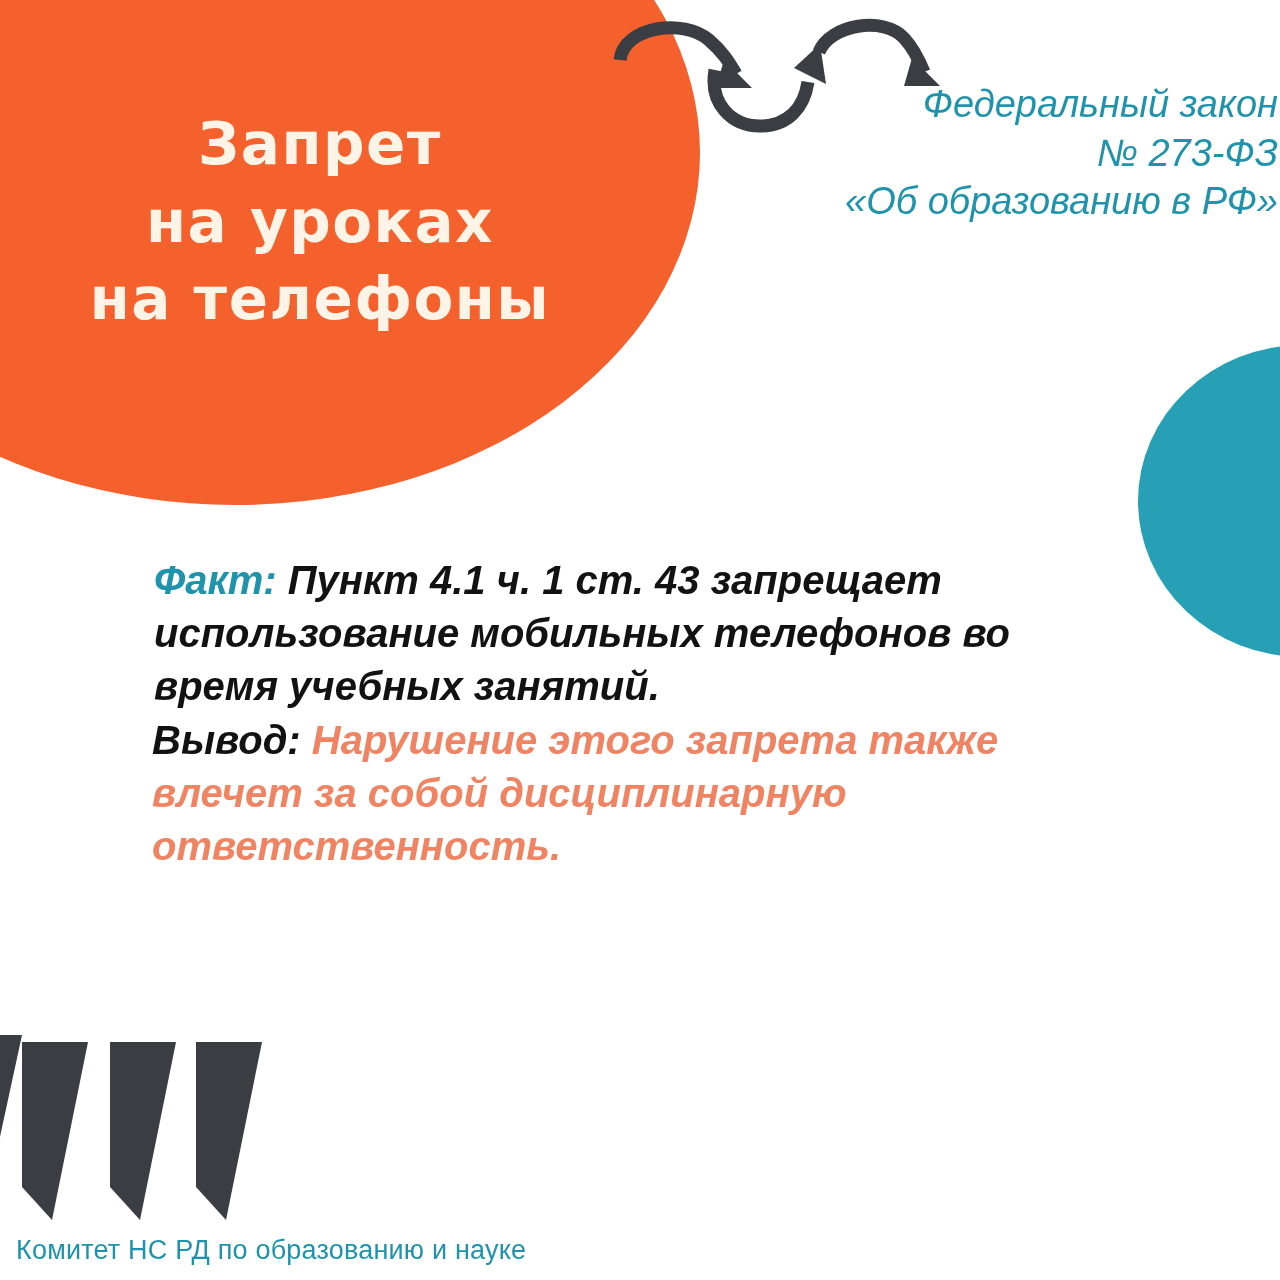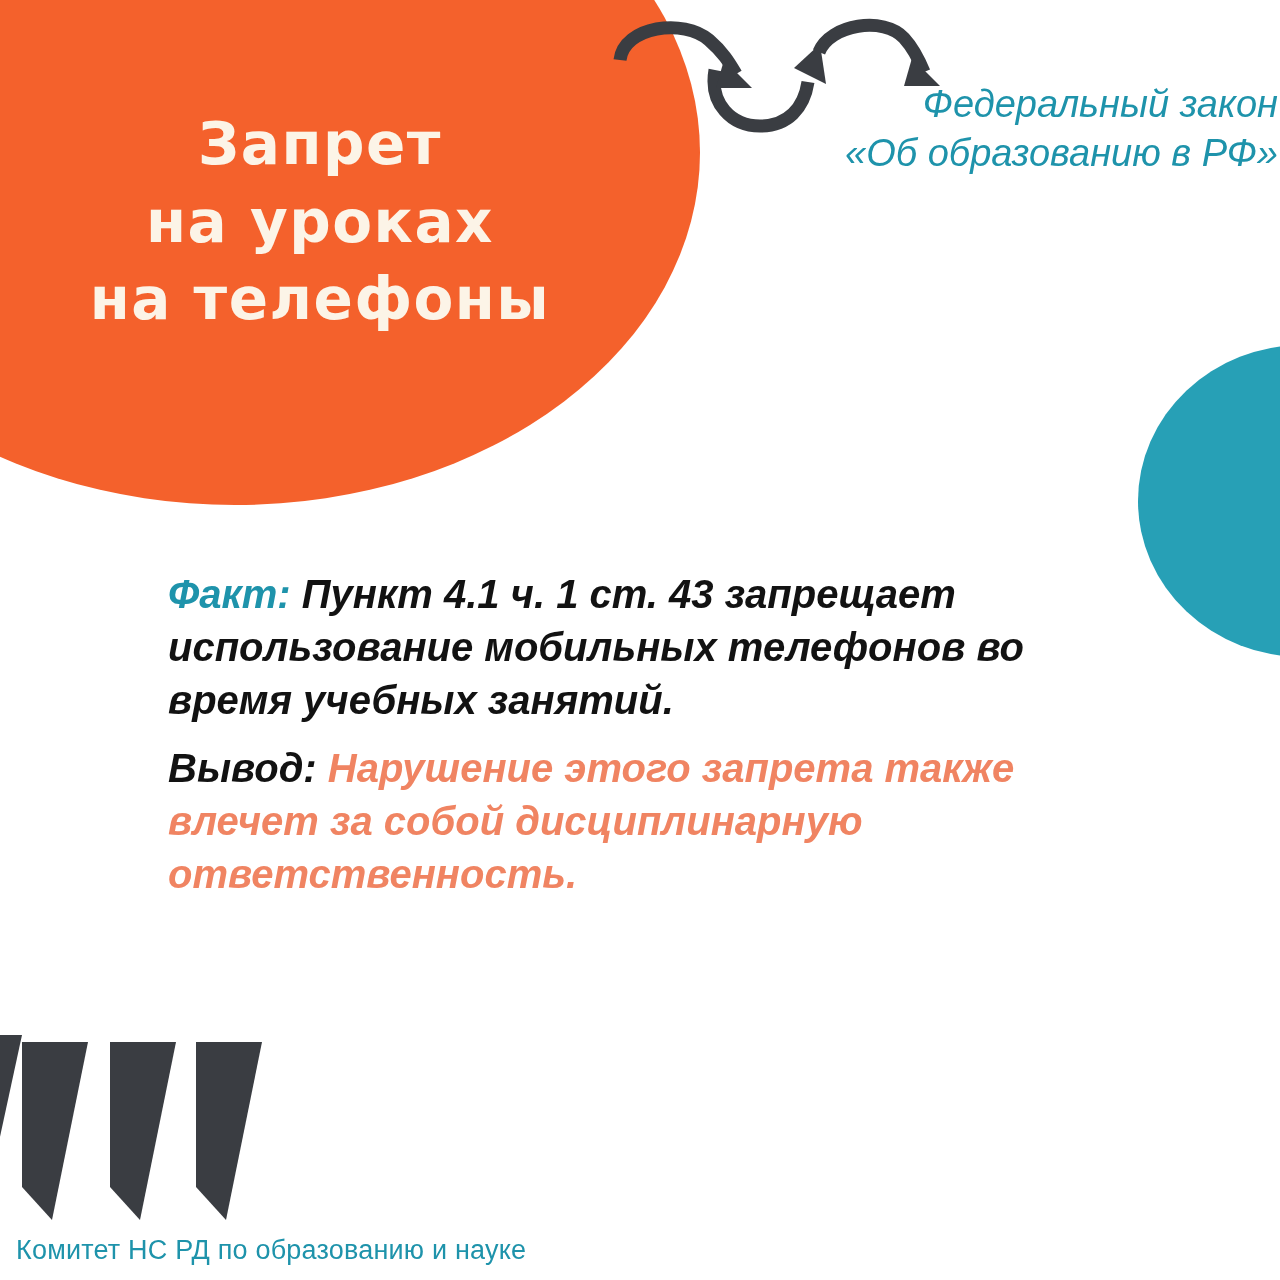--- a/index.html
+++ b/index.html
@@ -158,26 +158,27 @@
   </div>
 
   <div class="title-block">
     <span class="tline">Запрет</span>
     <span class="tline">на уроках</span>
     <span class="tline">на телефоны</span>
   </div>
 
   <div class="law-block">
     <span class="lline">Федеральный закон</span>
+    <span class="lline">№ 273-ФЗ</span>
     <span class="lline">«Об образованию в РФ»</span>
   </div>
 
   <div class="body-block">
-    <p style="margin:16px;"><span class="lbl-fact">Факт:</span><span> Пункт 4.1 ч. 1 ст. 43 запрещает использование мобильных телефонов во время учебных занятий.</span></p>
-    <p style="margin:16px;"><span class="lbl-concl">Вывод:</span><span class="concl-text"> Нарушение этого запрета также влечет за собой дисциплинарную ответственность.</span></p>
+    <p style="margin:2px;"><span class="lbl-fact">Факт:</span><span> Пункт 4.1 ч. 1 ст. 43 запрещает использование мобильных телефонов во время учебных занятий.</span></p>
+    <p style="margin:0;"><span class="lbl-concl">Вывод:</span><span class="concl-text"> Нарушение этого запрета также влечет за собой дисциплинарную ответственность.</span></p>
   </div>
 
   <div class="stripes">
     <svg width="330" height="185" viewBox="0 0 330 185" xmlns="http://www.w3.org/2000/svg">
       <g fill="#3A3D42">
         <polygon points="-40,0 22,0 -10,148 -40,125"></polygon>
         <polygon points="22,7 88,7 52,185 22,152"></polygon>
         <polygon points="110,7 176,7 140,185 110,152"></polygon>
         <polygon points="196,7 262,7 226,185 196,152"></polygon>
       </g>

